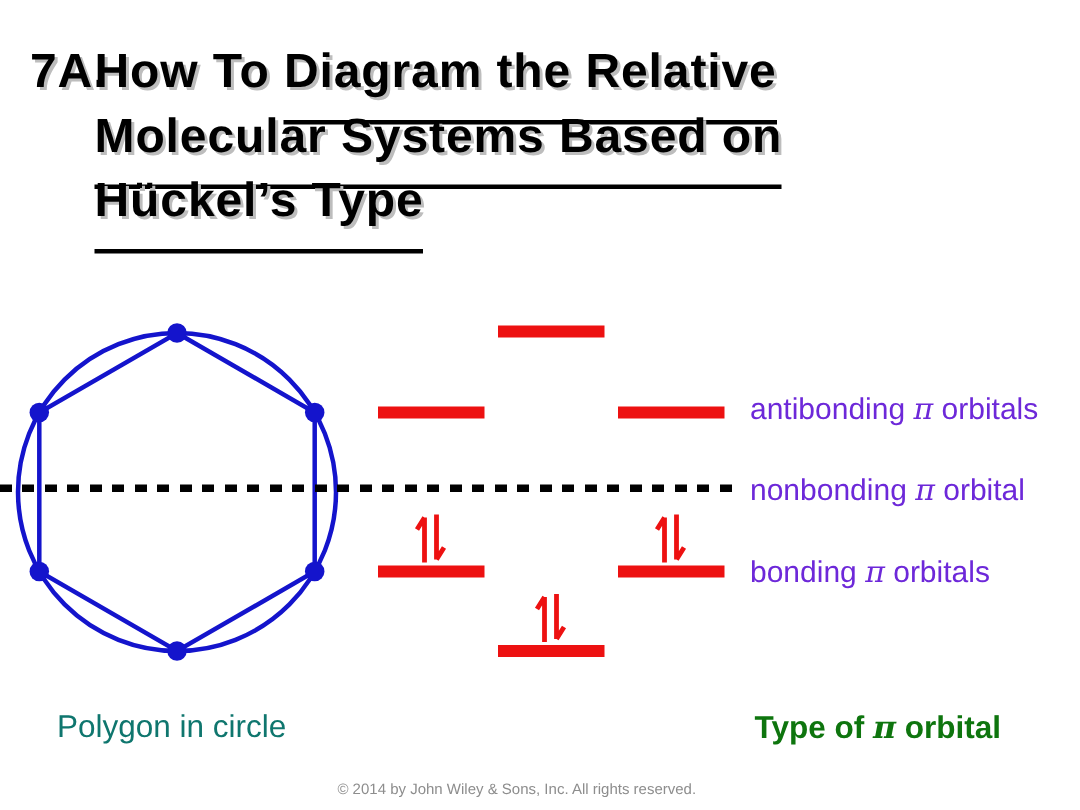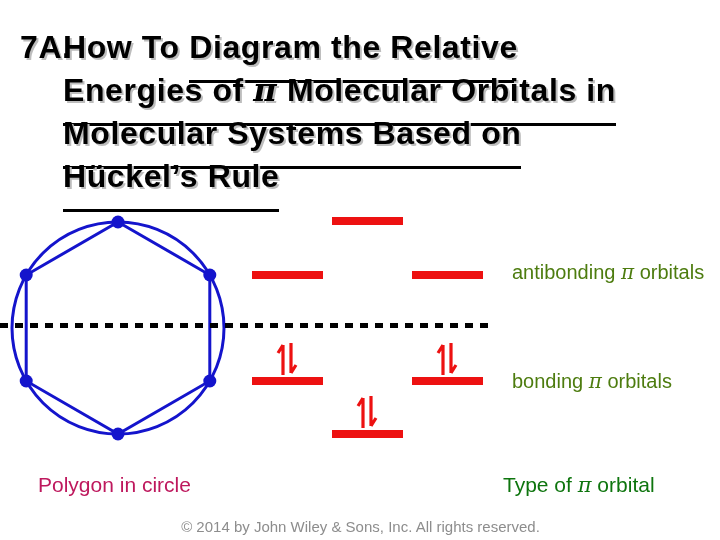--- a/index.html
+++ b/index.html
@@ -30,48 +30,47 @@
   .bar.l2b{left:412px;top:271px;}
   .bar.l3a{left:252px;top:377px;}
   .bar.l3b{left:412px;top:377px;}
   .bar.l4 {left:332px;top:430px;}
   
   .epair{position:absolute;width:26px;height:34px;}
   .epair.p3a{left:274px;top:342px;}
   .epair.p3b{left:434px;top:342px;}
   .epair.p4 {left:354px;top:395px;}
   
-  .olabel{position:absolute;left:512px;font-size:20px;line-height:22px;color:#4d7c0f;white-space:nowrap;}
+  .olabel{position:absolute;left:500px;font-size:20px;line-height:22px;color:#6d28d9;white-space:nowrap;}
   .olabel.antibonding{top:261px;}
   .olabel.nonbonding{top:315px;}
   .olabel.bonding{top:370px;}
   .pi{font-family:"DejaVu Serif",serif;font-style:italic;}
   
   .caption{position:absolute;top:473px;font-size:21px;line-height:23px;white-space:nowrap;}
-  .caption.polygon{left:38px;color:#be185d;}
+  .caption.polygon{left:38px;color:#0f766e;}
   .caption.energy{left:272px;color:#cc2222;}
-  .caption.type{left:503px;color:#0e750e;}
+  .caption.type{left:503px;color:#0e750e;font-weight:bold;}
   
   .copyright{
     position:absolute;left:0;top:520px;width:689px;text-align:center;
-    font-size:15px;line-height:13px;color:#8d8d8d;margin-left:16px;
+    font-size:10px;line-height:13px;color:#8d8d8d;
   }
 </style>
 </head>
 <body>
 
 <div class="slide">
 
   <div class="title">
     <span class="title-num">7A.</span>
     <div>
       <div><span>How To </span><span class="u">Diagram the Relative</span></div>
-      <div><span class="u"><span>Energies of </span><span class="pi-title">π</span><span> Molecular Orbitals in</span></span></div>
       <div><span class="u">Molecular Systems Based on</span></div>
-      <div><span class="u">Hückel’s Rule</span></div>
+      <div><span class="u">Hückel’s Type</span></div>
     </div>
   </div>
 
   <svg class="polyfig" width="235" height="245" viewBox="0 0 235 245">
     <circle cx="118" cy="123" r="106" fill="none" stroke="#1414cc" stroke-width="3"></circle>
     <polygon points="118,17 209.8,70 209.8,176 118,229 26.2,176 26.2,70" fill="none" stroke="#1414cc" stroke-width="3"></polygon>
     <g fill="#1414cc">
       <circle cx="118" cy="17" r="6.5"></circle>
       <circle cx="209.8" cy="70" r="6.5"></circle>
       <circle cx="209.8" cy="176" r="6.5"></circle>
@@ -97,20 +96,21 @@
   <svg class="epair p3b" viewBox="0 0 26 34">
     <path d="M9 33 L9 3 M9 3 L4 11" fill="none" stroke="#ed1111" stroke-width="3.2"></path>
     <path d="M17 1 L17 31 M17 31 L22 23" fill="none" stroke="#ed1111" stroke-width="3.2"></path>
   </svg>
   <svg class="epair p4" viewBox="0 0 26 34">
     <path d="M9 33 L9 3 M9 3 L4 11" fill="none" stroke="#ed1111" stroke-width="3.2"></path>
     <path d="M17 1 L17 31 M17 31 L22 23" fill="none" stroke="#ed1111" stroke-width="3.2"></path>
   </svg>
 
   <div class="olabel antibonding"><span>antibonding </span><span class="pi">π</span><span> orbitals</span></div>
+  <div class="olabel nonbonding"><span>nonbonding </span><span class="pi">π</span><span> orbital</span></div>
   <div class="olabel bonding"><span>bonding </span><span class="pi">π</span><span> orbitals</span></div>
 
   <div class="caption polygon">Polygon in circle</div>
   <div class="caption type"><span>Type of </span><span class="pi">π</span><span> orbital</span></div>
 
   <div class="copyright">© 2014 by John Wiley &amp; Sons, Inc. All rights reserved.</div>
 
 </div>
 
 </body></html>

